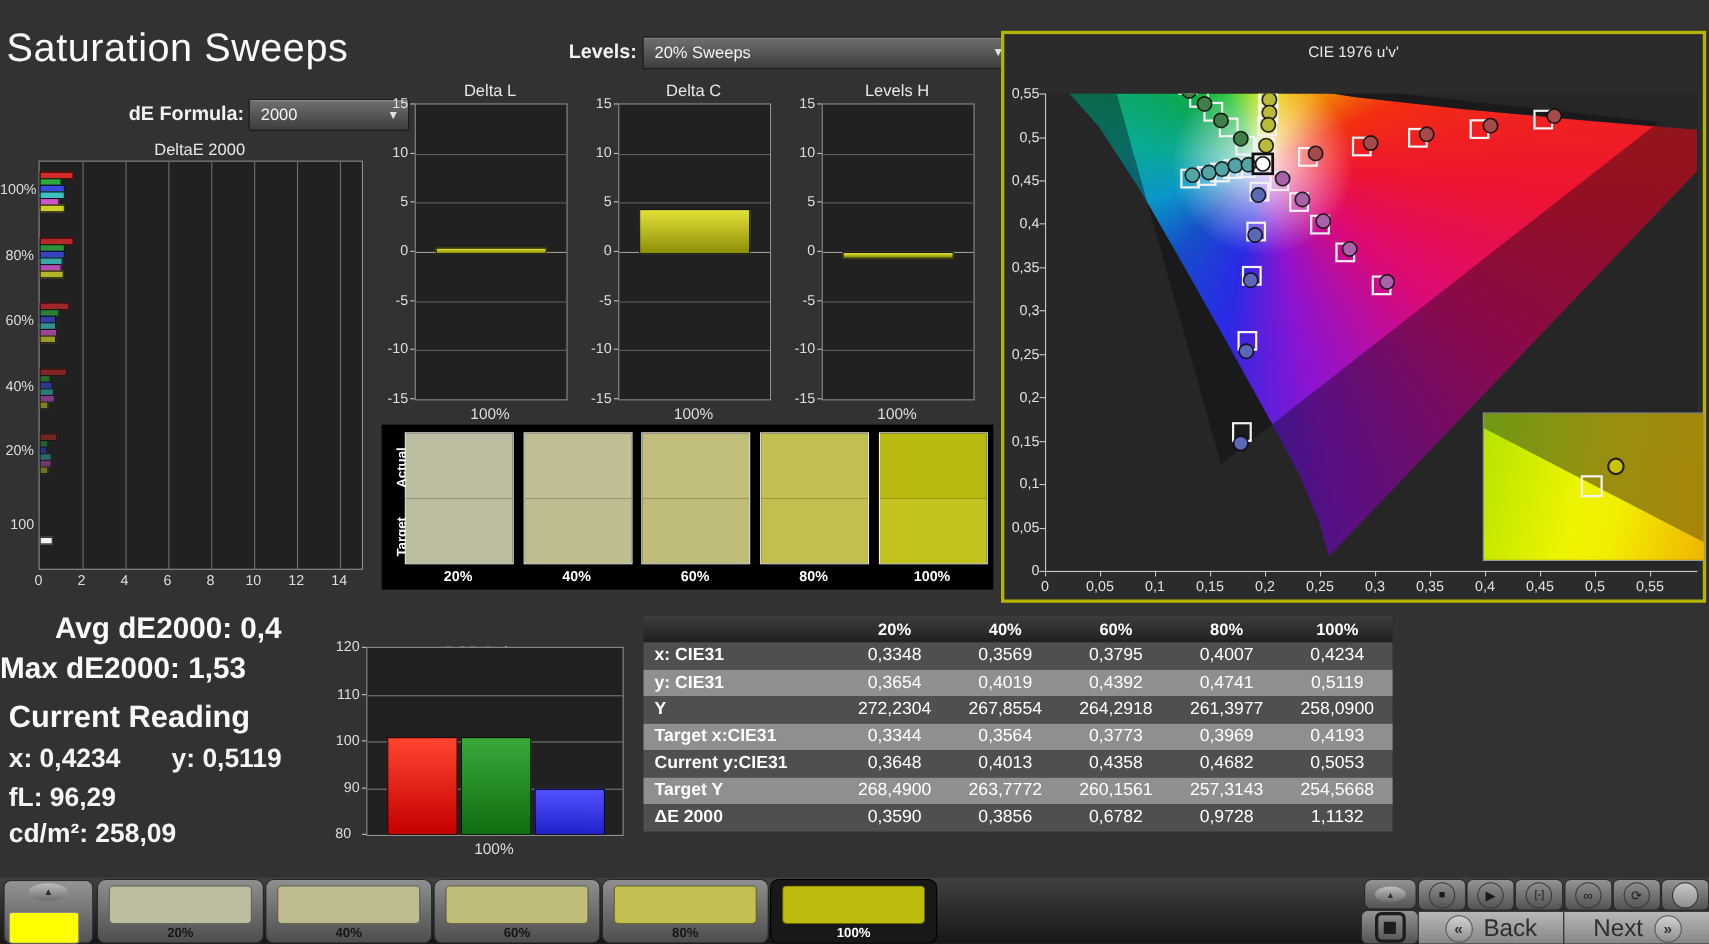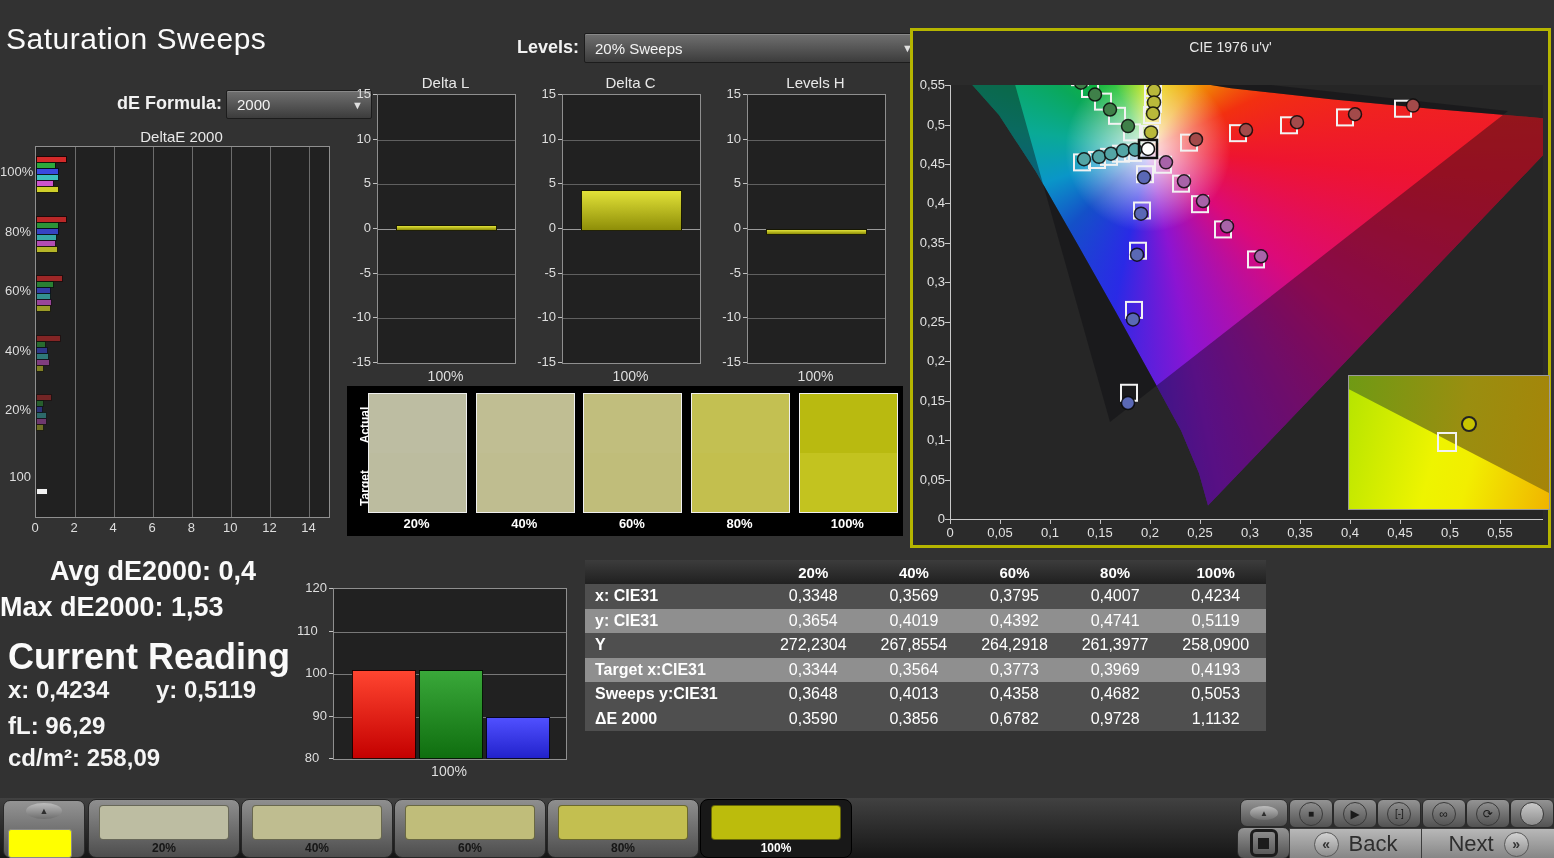--- a/index.html
+++ b/index.html
@@ -1,19 +1,19 @@
 <!DOCTYPE html>
 <html><head>
 <meta charset="utf-8">
 <style>
   html,body{margin:0;padding:0;background:#1a1a1a;}
   #root{position:relative;width:1554px;height:858px;background:#323232;overflow:hidden;
         font-family:"Liberation Sans",sans-serif;color:#eee;}
   .abs{position:absolute;}
-  .page-title{font-size:30px;font-weight:400;color:#fafafa;letter-spacing:0.5px;}
+  .page-title{font-size:36px;font-weight:400;color:#fafafa;letter-spacing:0.5px;}
   .ctl-label{font-size:18px;font-weight:600;color:#f2f2f2;}
   .dropdown{position:absolute;background:linear-gradient(#707070,#3c3c3c);border:1px solid #1c1c1c;
             border-radius:2px;display:flex;align-items:center;padding:0 10px;font-size:15px;color:#f2f2f2;
             box-shadow:inset 0 1px 0 rgba(255,255,255,0.18);}
   .dropdown .arrow{position:absolute;right:8px;font-size:11px;color:#e0e0e0;}
   .chart-title{font-size:15px;color:#e8e8e8;text-align:center;}
   .plot{position:absolute;background:#212121;border:1px solid #8f8f8f;}
   .vline{position:absolute;top:0;bottom:0;width:1px;background:#6c6c6c;}
   .hline{position:absolute;left:0;right:0;height:1px;background:#606060;}
   .tick-label{position:absolute;font-size:13px;color:#dedede;}
@@ -358,40 +358,40 @@
       <div class="cie-axis-label" style="left: 2px; top: 124.95px; width: 30px; text-align: right;">0,45</div>
       <div style="position: absolute; left: 32px; top: 132.95px; width: 5px; height: 1px; background: rgb(200, 200, 200);"></div>
       <div class="cie-axis-label" style="left: 2px; top: 85.5px; width: 30px; text-align: right;">0,5</div>
       <div style="position: absolute; left: 32px; top: 93.5px; width: 5px; height: 1px; background: rgb(200, 200, 200);"></div>
       <div class="cie-axis-label" style="left: 2px; top: 46.05px; width: 30px; text-align: right;">0,55</div>
       <div style="position: absolute; left: 32px; top: 54.05px; width: 5px; height: 1px; background: rgb(200, 200, 200);"></div>
     </div>
 
   <div class="abs stat-big" style="left:0;top:556px;width:306px;text-align:center;">Avg dE2000: 0,4</div>
   <div class="abs stat-big" style="left:0;top:592px;width:306px;text-align:left;">Max dE2000: 1,53</div>
-  <div class="abs" style="left:8px;top:636px;font-size:36px;font-weight:600;color:#fafafa;">Current Reading</div>
+  <div class="abs" style="left:8px;top:636px;font-size:28px;font-weight:600;color:#fafafa;">Current Reading</div>
   <div class="abs stat-med" style="left:8px;top:676px;">x: 0,4234</div>
   <div class="abs stat-med" style="left:156px;top:676px;">y: 0,5119</div>
   <div class="abs stat-med" style="left:8px;top:712px;">fL: 96,29</div>
   <div class="abs stat-med" style="left:8px;top:744px;">cd/m²: 258,09</div>
 
   <div class="abs" id="rgb-area" style="left:295px;top:565px;width:280px;height:215px;">
     <div class="abs chart-title" style="left:38px;top:20px;width:232px;">RGB Balance</div>
     <div class="plot" id="rgb-plot" style="left:38px;top:23px;width:232px;height:170px;">
         <div class="hline" style="top: 42.5px; background: rgb(120, 120, 120);"></div>
         <div class="hline" style="top: 85px; background: rgb(120, 120, 120);"></div>
         <div class="hline" style="top: 127.5px; background: rgb(120, 120, 120);"></div>
         <div class="bar" style="left: 18px; bottom: 0px; width: 62px; height: 87.125px; background: linear-gradient(rgb(255, 69, 48), rgb(196, 0, 0)); border-width: 1.5px;"></div>
         <div class="bar" style="left: 85px; bottom: 0px; width: 62px; height: 87.125px; background: linear-gradient(rgb(58, 168, 58), rgb(15, 110, 15)); border-width: 1.5px;"></div>
         <div class="bar" style="left: 152px; bottom: 0px; width: 62px; height: 40.375px; background: linear-gradient(rgb(80, 80, 255), rgb(34, 34, 204)); border-width: 1.5px;"></div>
       </div>
     <div class="abs tick-label" style="left:38px;top:198px;width:232px;text-align:center;font-size:14px;">100%</div>
   <div class="tick-label" style="left: 2px; top: 15px; width: 30px; text-align: right;">120</div>
       <div style="position: absolute; left: 34px; top: 23px; width: 4px; height: 1px; background: rgb(192, 192, 192);"></div>
-      <div class="tick-label" style="left: 2px; top: 57.5px; width: 30px; ">110</div>
+      <div class="tick-label" style="left: 2px; top: 57.5px; width: 30px; text-align: right;">110</div>
       <div style="position: absolute; left: 34px; top: 65.5px; width: 4px; height: 1px; background: rgb(192, 192, 192);"></div>
       <div class="tick-label" style="left: 2px; top: 100px; width: 30px; text-align: right;">100</div>
       <div style="position: absolute; left: 34px; top: 108px; width: 4px; height: 1px; background: rgb(192, 192, 192);"></div>
       <div class="tick-label" style="left: 2px; top: 142.5px; width: 30px; text-align: right;">90</div>
       <div style="position: absolute; left: 34px; top: 150.5px; width: 4px; height: 1px; background: rgb(192, 192, 192);"></div>
       <div class="tick-label" style="left: 2px; top: 185px; width: 30px; text-align: center;">80</div>
       <div style="position: absolute; left: 34px; top: 193px; width: 4px; height: 1px; background: rgb(192, 192, 192);"></div>
     </div>
 
   <div id="stats-table">
@@ -429,26 +429,34 @@
       </div>
       <div class="trow row-light">
         <div class="lbl">Target x:CIE31</div>
         <div class="val">0,3344</div>
         <div class="val">0,3564</div>
         <div class="val">0,3773</div>
         <div class="val">0,3969</div>
         <div class="val">0,4193</div>
       </div>
       <div class="trow row-dark">
-        <div class="lbl">Sweeps y:CIE31</div>
+        <div class="lbl">Current y:CIE31</div>
         <div class="val">0,3648</div>
         <div class="val">0,4013</div>
         <div class="val">0,4358</div>
         <div class="val">0,4682</div>
         <div class="val">0,5053</div>
+      </div>
+      <div class="trow row-light">
+        <div class="lbl">Target Y</div>
+        <div class="val">268,4900</div>
+        <div class="val">263,7772</div>
+        <div class="val">260,1561</div>
+        <div class="val">257,3143</div>
+        <div class="val">254,5668</div>
       </div>
       <div class="trow row-dark">
         <div class="lbl">ΔE 2000</div>
         <div class="val">0,3590</div>
         <div class="val">0,3856</div>
         <div class="val">0,6782</div>
         <div class="val">0,9728</div>
         <div class="val">1,1132</div>
       </div>
     </div>

